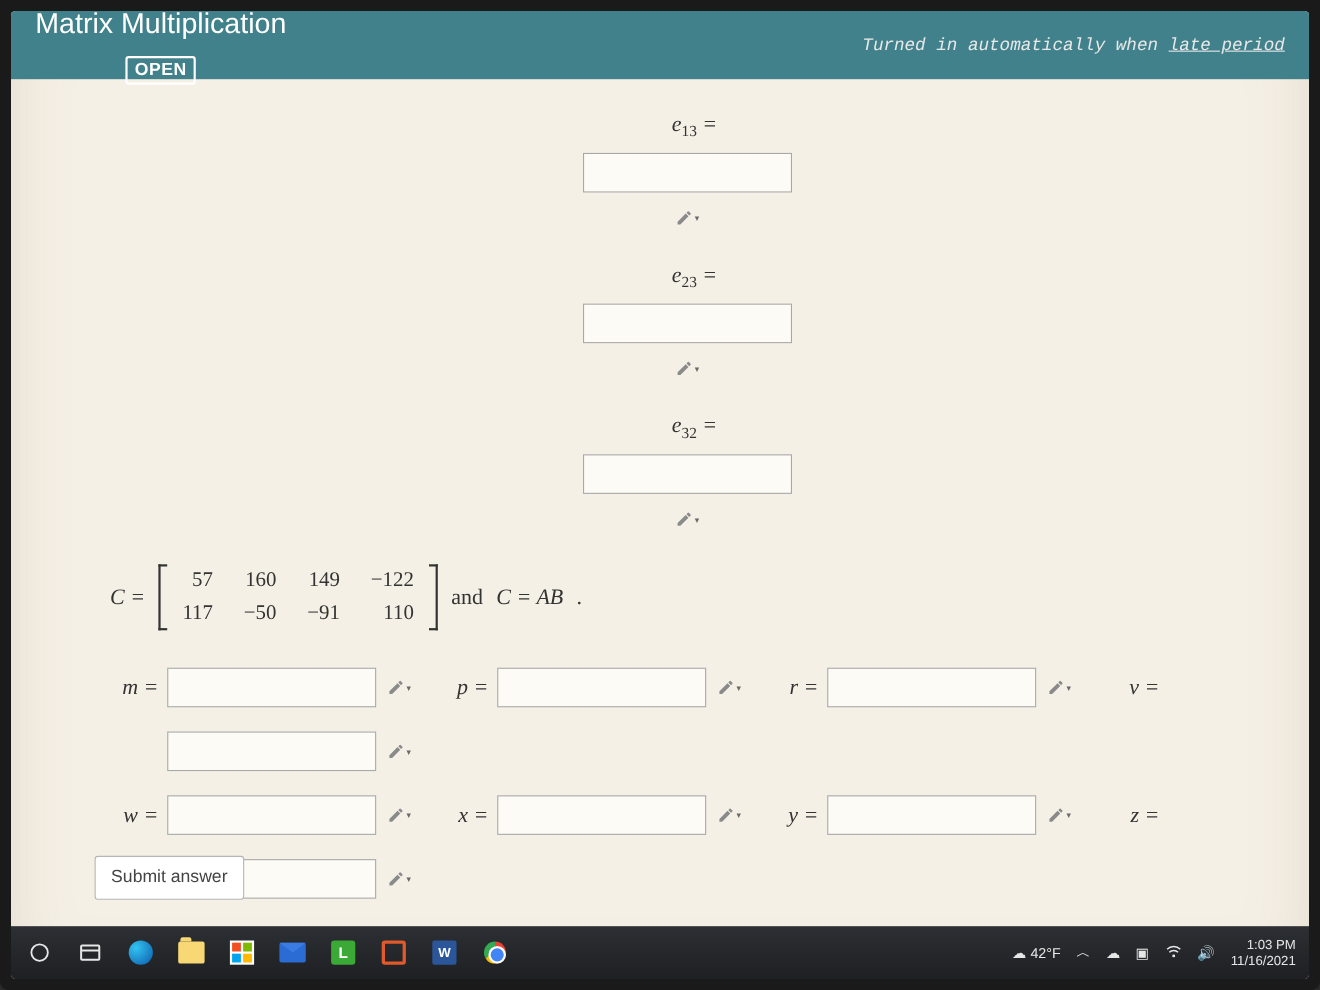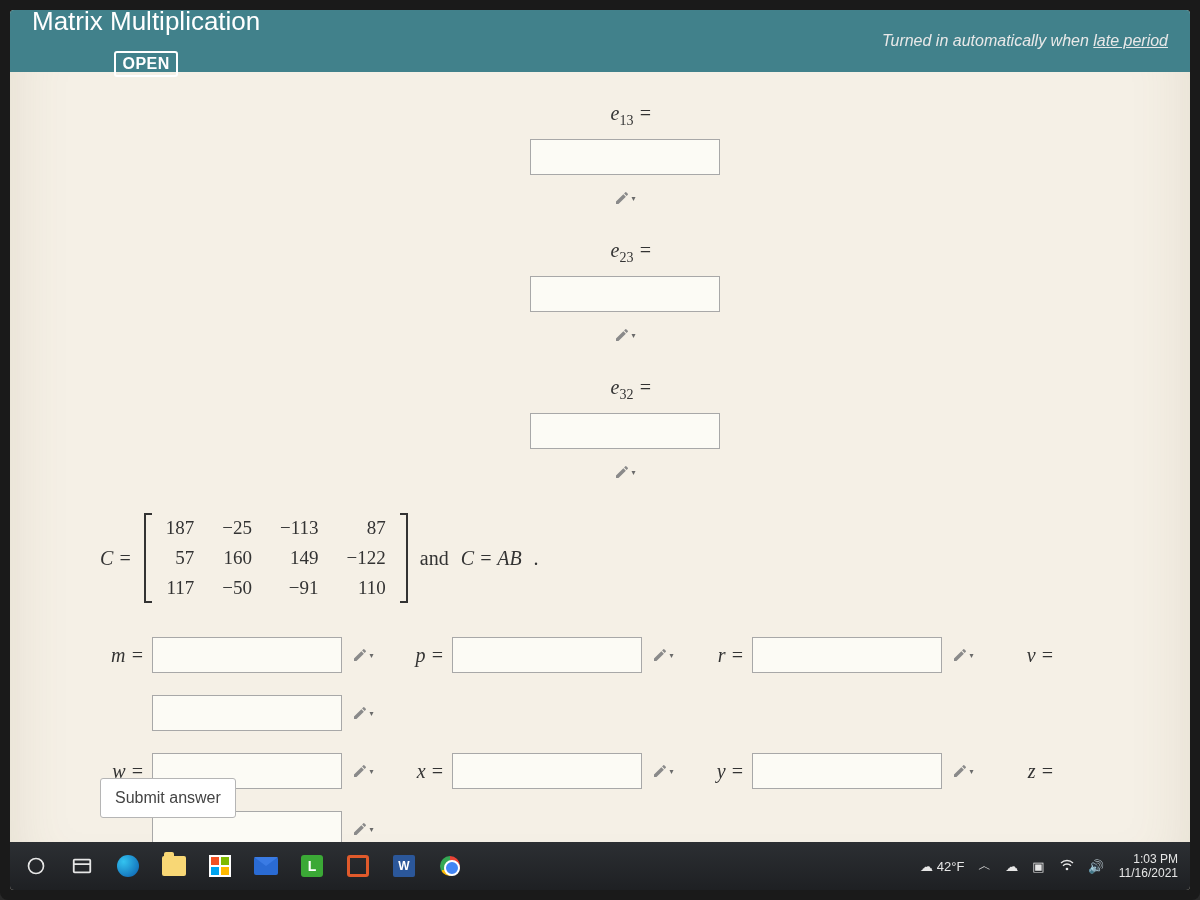--- a/index.html
+++ b/index.html
@@ -18,21 +18,21 @@
   .header {
     height:62px; background:#41818b; display:flex; align-items:center;
     padding:0 22px; color:#fff; justify-content:space-between;
   }
   .header-left { display:flex; align-items:center; gap:14px;flex-direction:column;}
   .title { font-family: Arial, sans-serif; font-size:26px; font-weight:400;}
   .open-badge {
     font-family: Arial, sans-serif; font-size:16px; font-weight:700;
     border:2px solid #fff; padding:2px 6px; border-radius:3px; letter-spacing:0.5px;
   }
-  .late-note { font-family: Liberation Sans, sans-serif; font-style:italic; font-size:16px; color:#e8e8e8;}
+  .late-note { font-family: Liberation Mono, monospace; font-style:italic; font-size:16px; color:#e8e8e8;}
   .late-note .u { text-decoration: underline; }
 
   
   .content { position:absolute; top:62px; left:0; right:0; bottom:48px; padding:30px 40px 90px 90px; color:#333; font-size:20px;}
   .row { display:flex; align-items:center; gap:10px; margin-bottom:28px;flex-direction:column;}
   .math-label { font-style:italic; font-size:20px; min-width:54px; text-align:right;}
   .math-label sub { font-size:0.7em; font-style:normal;}
   .answer-box {
     width:190px; height:36px; border:1px solid #a8a8a8; background:#fcfbf5;
   }
@@ -53,21 +53,21 @@
   .matrix table { border-collapse:collapse;}
   .matrix td { padding:4px 14px; text-align:right; font-size:19px;}
   
   
   .vars { margin-left:0;}
   .vars .vrow { display:flex; align-items:center; gap:24px; margin-bottom:22px;}
   .var-item { display:flex; align-items:center; gap:8px;}
   .var-item .math-label { min-width:44px;}
   
   
-  .submit-wrap { position:absolute; left:90px; bottom:24px;}
+  .submit-wrap { position:absolute; left:76px; bottom:24px;}
   .submit-btn {
     font-family: Arial, sans-serif; font-size:16px; color:#444;
     border:1px solid #b5b5b5; background:#fff; padding:10px 14px; border-radius:3px;
     cursor:pointer;
   }
 
   
   .taskbar {
     position:absolute; left:0; right:0; bottom:0; height:48px;
     background:linear-gradient(#2c2f33,#1e2023);
@@ -145,26 +145,20 @@
             <span class="caret">▾</span>
         </span>
       </div>
 
       <div class="partb">
         <span style="font-style:italic">C =</span>
         <div class="matrix">
           <div class="bracket-l"></div>
           <table>
             <tbody>
-                <tr>
-                  <td>187</td>
-                  <td>−25</td>
-                  <td>−113</td>
-                  <td>87</td>
-                </tr>
             <tr>
                   <td>57</td>
                   <td>160</td>
                   <td>149</td>
                   <td>−122</td>
                 </tr>
             <tr>
                   <td>117</td>
                   <td>−50</td>
                   <td>−91</td>

